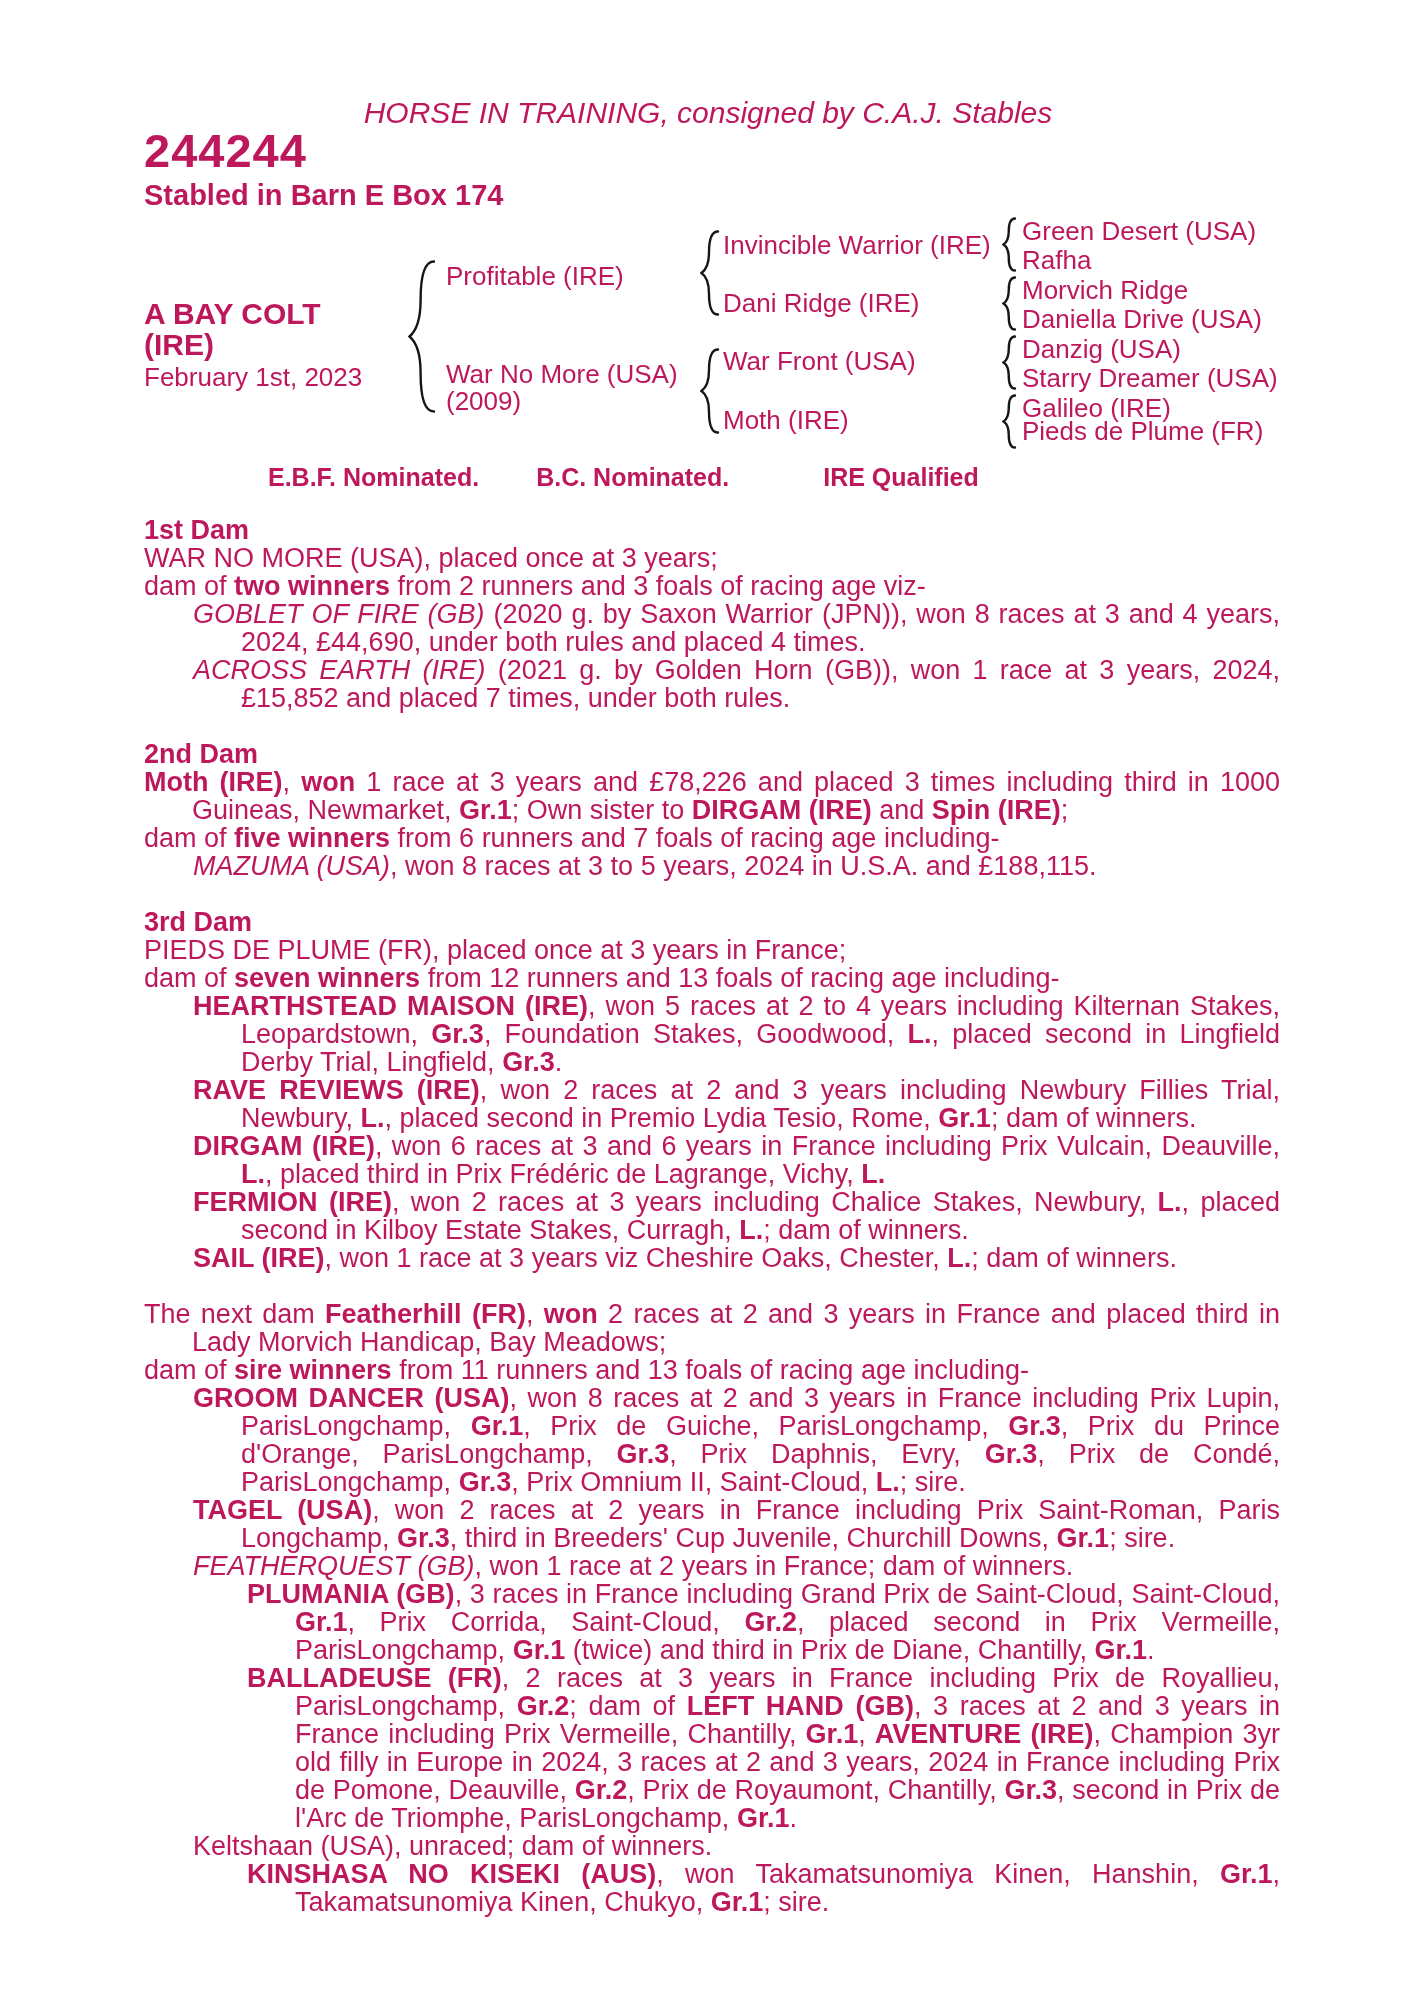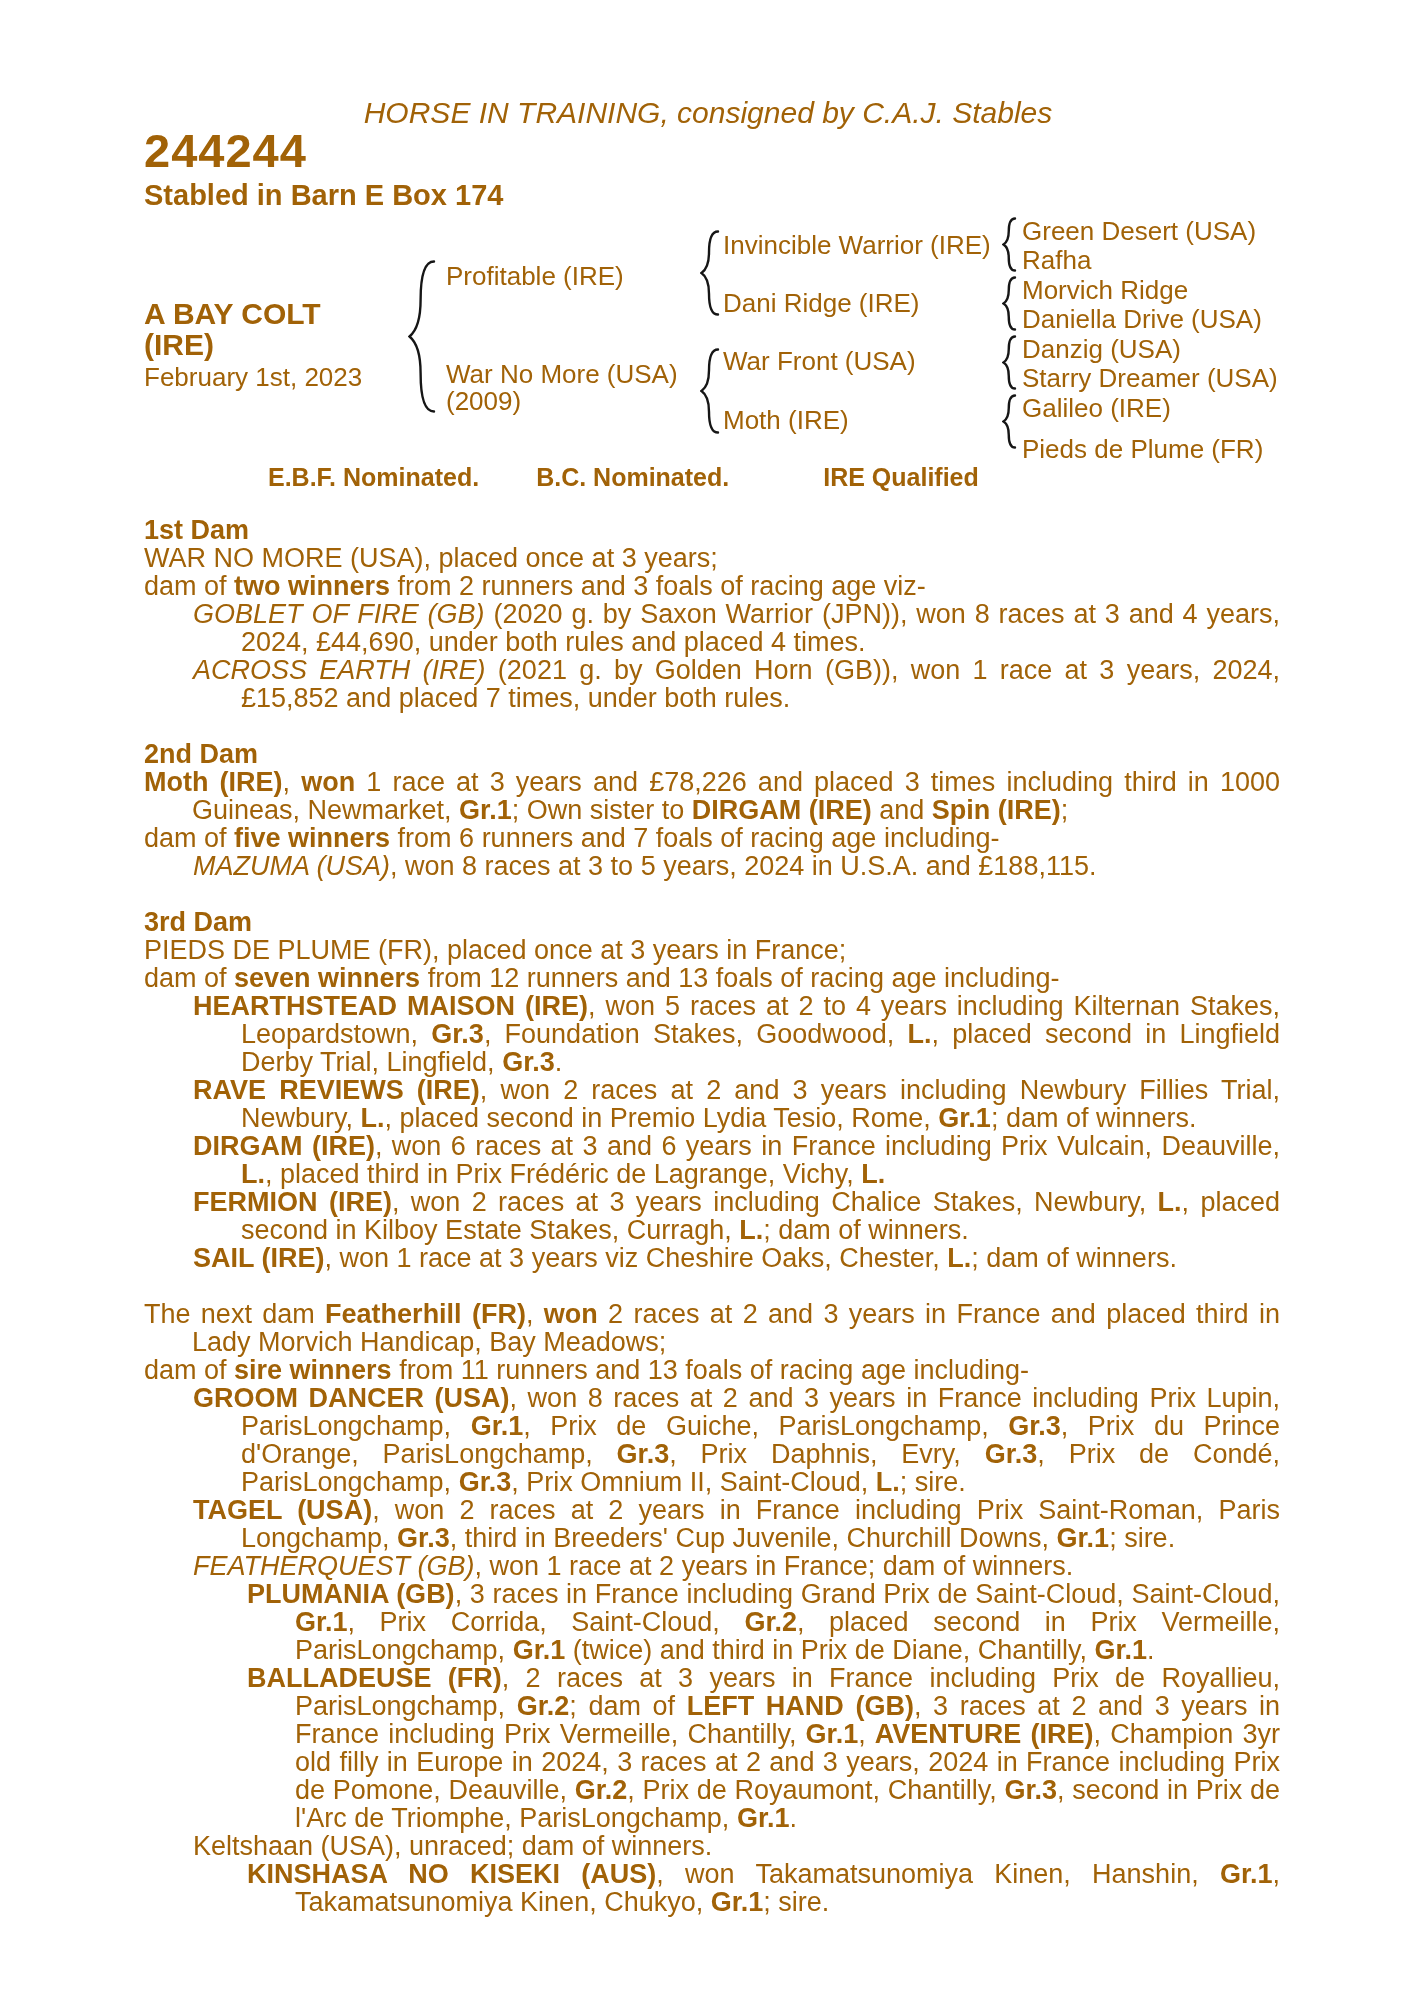--- a/index.html
+++ b/index.html
@@ -1,20 +1,20 @@
 <!DOCTYPE html>
 <html><head>
 <meta charset="utf-8">
 <style>
   html,body{margin:0;padding:0;background:#ffffff;}
   .page{
     position:relative;
     width:1416px;height:2000px;
     background:#ffffff;
-    color:#a16207;
+    color:#be185d;
     font-family:"Liberation Sans","DejaVu Sans",sans-serif;
     overflow:hidden;
     box-sizing:border-box;
   }
   
   .consign-title{
     position:absolute;top:96px;left:0;right:0;
     text-align:center;
     font-style:italic;
     font-size:30px;line-height:34px;
@@ -46,21 +46,21 @@
   .g2-1{left:579px;top:68px;}
   .g2-2{left:579px;top:126px;}
   .g2-3{left:579px;top:185px;}
   .g3-0{left:878px;top:-4px;}
   .g3-1{left:878px;top:25px;}
   .g3-2{left:878px;top:55px;}
   .g3-3{left:878px;top:84px;}
   .g3-4{left:878px;top:114px;}
   .g3-5{left:878px;top:143px;}
   .g3-6{left:878px;top:173px;}
-  .g3-7{left:878px;top:214px;}
+  .g3-7{left:878px;top:196px;}
   .brace{position:absolute;}
   .brace svg{display:block;}
   .br-g1{left:264px;top:38px;}
   .br-g2a{left:556px;top:8px;}
   .br-g2b{left:556px;top:126px;}
   .br-g3a{left:858px;top:-5px;}
   .br-g3b{left:858px;top:54px;}
   .br-g3c{left:858px;top:113px;}
   .br-g3d{left:858px;top:172px;}
   

